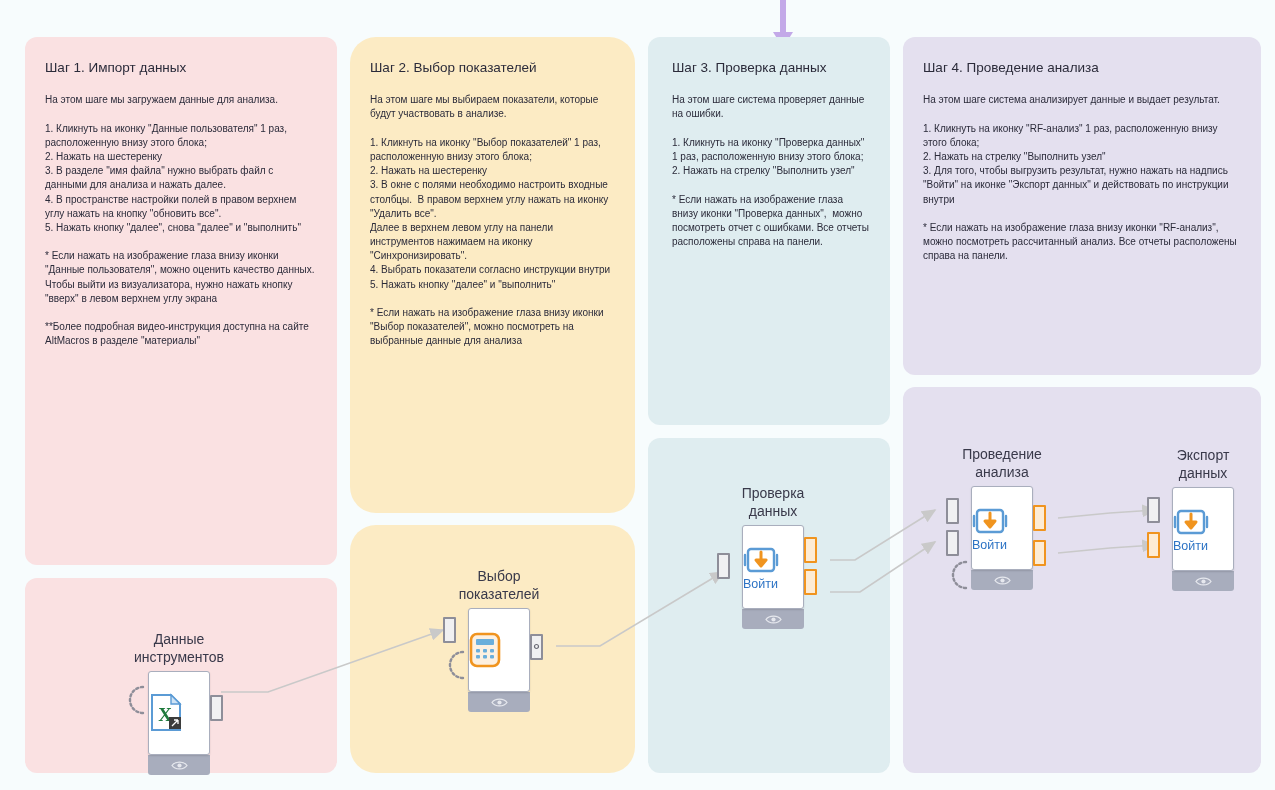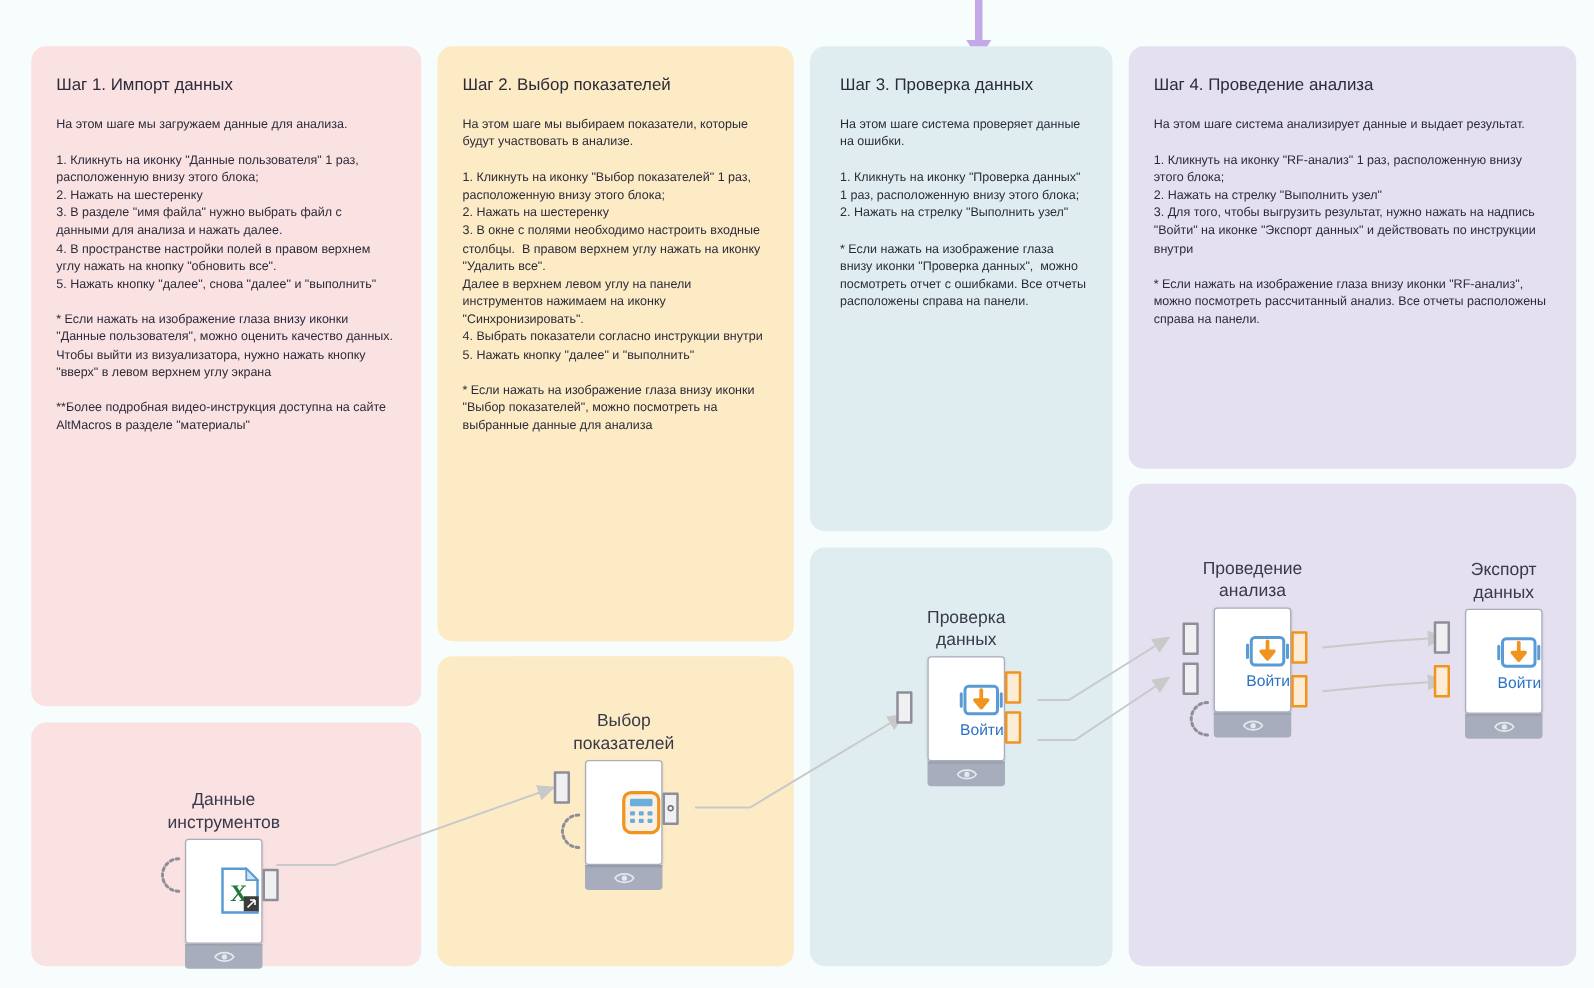--- a/index.html
+++ b/index.html
@@ -18,21 +18,21 @@
   .panel-title{
     font-size:13.5px;color:#2b2b3a;margin:0 0 16px 0;line-height:1.35;
     white-space:pre-wrap;
   }
   .panel-body{
     font-size:10px;color:#2b2b3a;line-height:1.42;white-space:pre-wrap;
     margin:0;
   }
 
   .c1{background:#fae1e2;}
-  .c2{background:#fcebc4;}
+  .c2{background:#fcebc4;border-radius:26px;}
   .c3{background:#dfedf0;}
   .c4{background:#e4e0ef;}
 
   
   #p1-text{left:25px;  top:37px;  width:312px; height:528px;}
   #p1-diag{left:25px;  top:578px; width:312px; height:195px;}
   
   #p2-text{left:350px; top:37px;  width:285px; height:476px;}
   #p2-diag{left:350px; top:525px; width:285px; height:248px;}
   
@@ -50,21 +50,21 @@
   .node-label{
     position:absolute;left:50%;transform:translateX(-50%);
     bottom:100%;margin-bottom:5px;
     text-align:center;font-size:14px;color:#39394a;line-height:1.25;
     white-space:pre;
   }
   .node-box{
     width:62px;height:84px;background:#ffffff;
     border:1px solid #a9aebd;border-radius:3px;
     box-sizing:border-box;position:relative;
-    display:flex;flex-direction:column;align-items:flex-end;justify-content:center;
+    display:flex;flex-direction:column;align-items:flex-start;justify-content:center;
     box-shadow:0 1px 2px rgba(0,0,0,.13);
   }
   .node-foot{
     width:62px;height:20px;background:#a8adbd;border-radius:0 0 3px 3px;
     display:flex;align-items:center;justify-content:center;
   }
   .node-enter{
     font-size:12.5px;color:#2b72c4;margin-top:2px;line-height:1;
   }
   .eye{display:block;}

